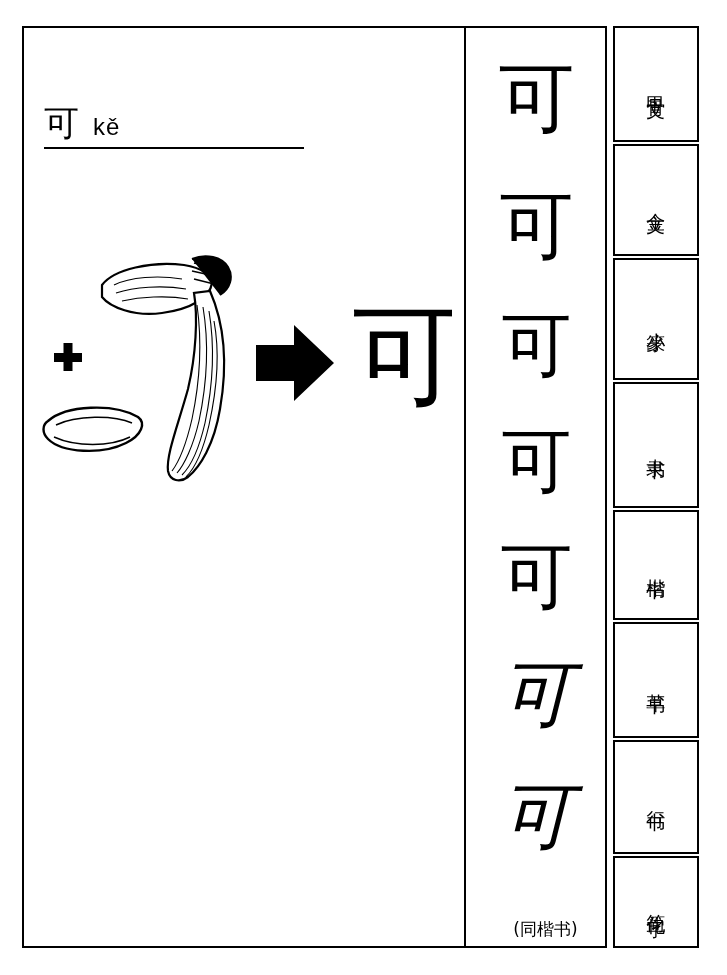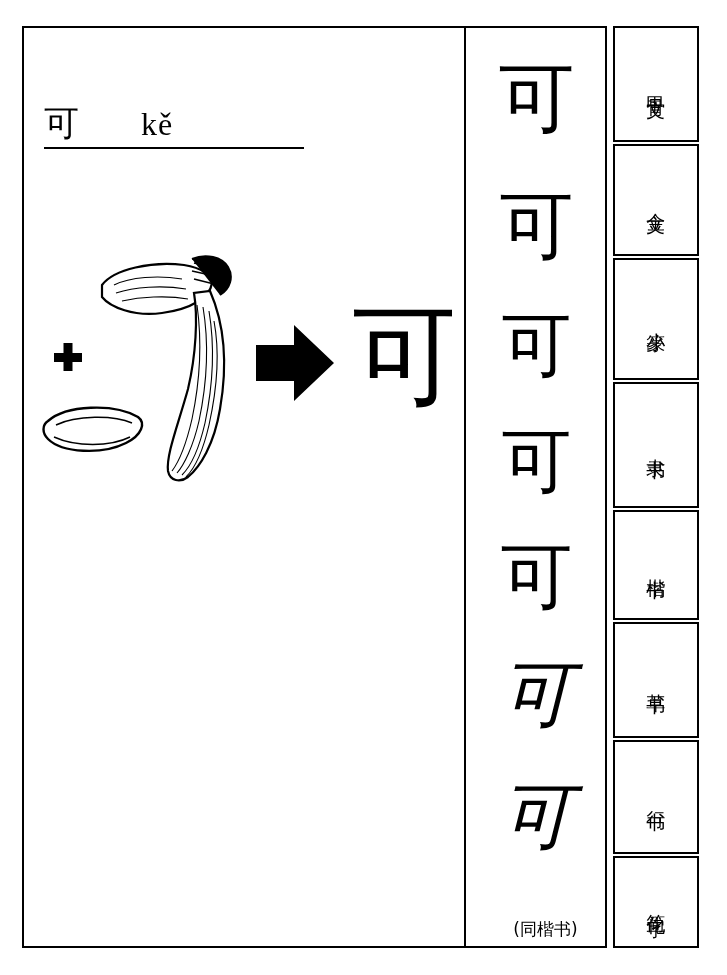--- a/index.html
+++ b/index.html
@@ -55,25 +55,24 @@
     display: flex;
     align-items: baseline;
     gap: 14px;
   }
   .headword .hw-char {
     font-family: "DejaVu Sans", sans-serif;
     font-size: 35px;
     line-height: 1;
   }
   .headword .hw-pinyin {
-    font-family: Liberation Serif, serif;
-    font-size: 32px;
+    font-family: Liberation Sans, sans-serif;
+    font-size: 24px;
     line-height: 1;
     letter-spacing: 1px;
-    margin-left: 48px;
   }
 
   
   .illustration {
     position: absolute;
     left: 18px;
     top: 185px;
     width: 410px;
     height: 300px;
   }

